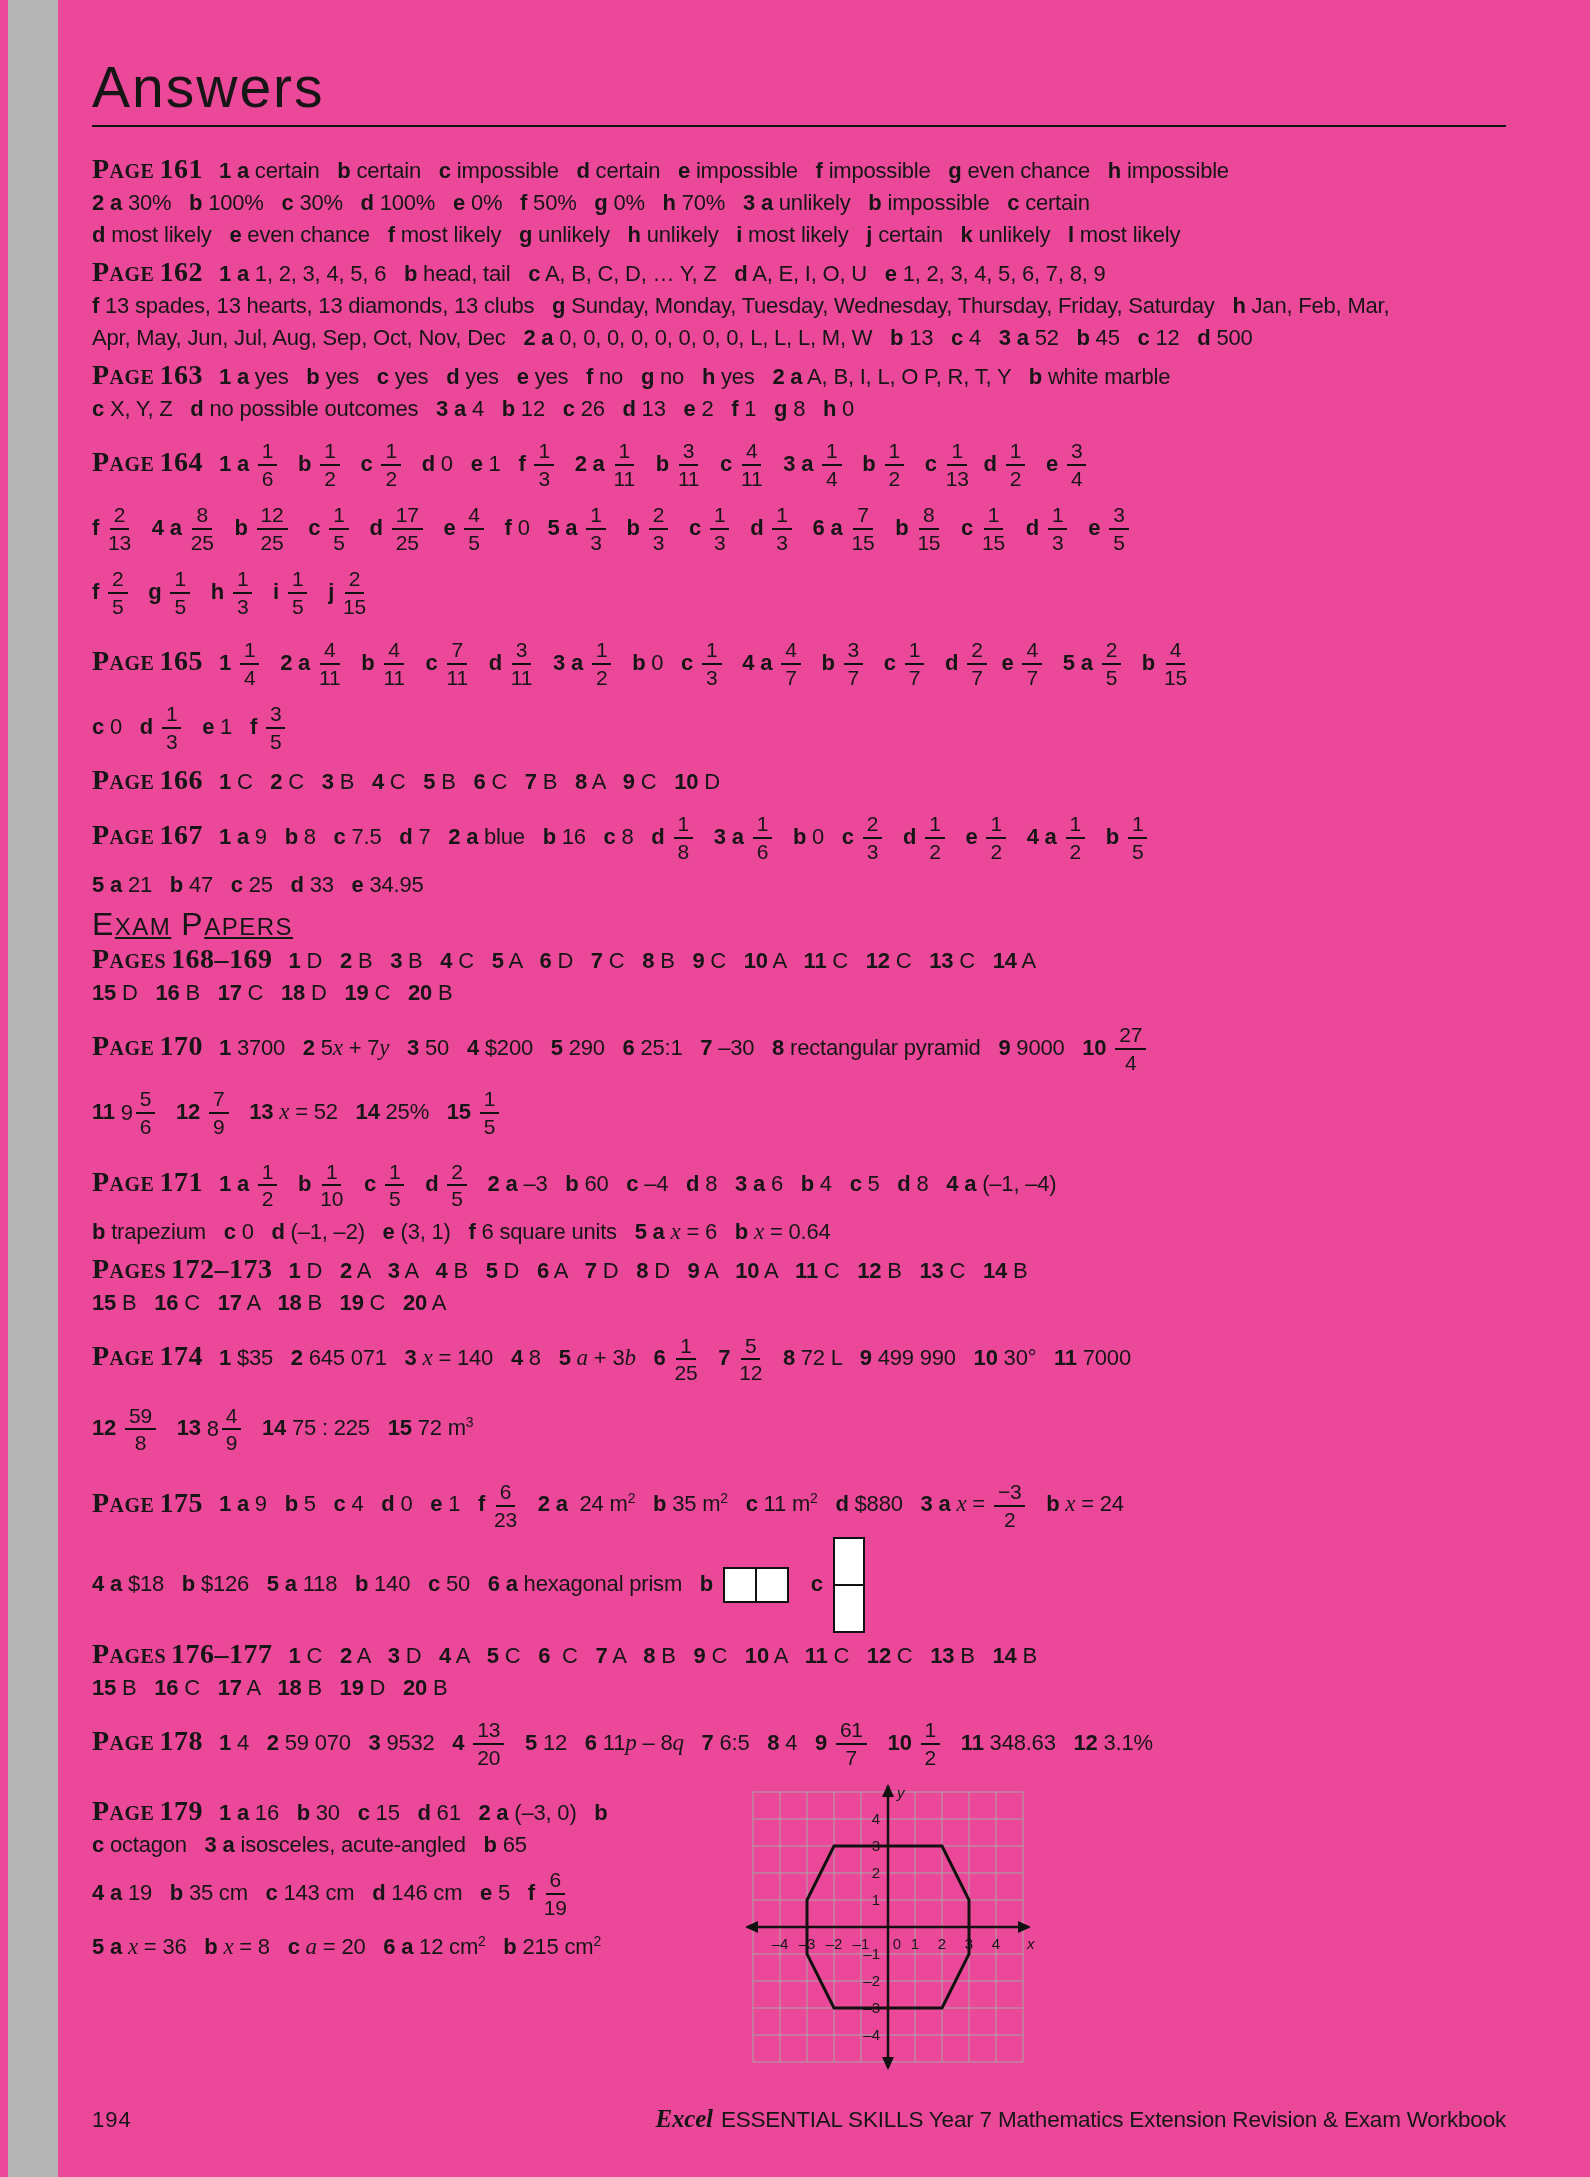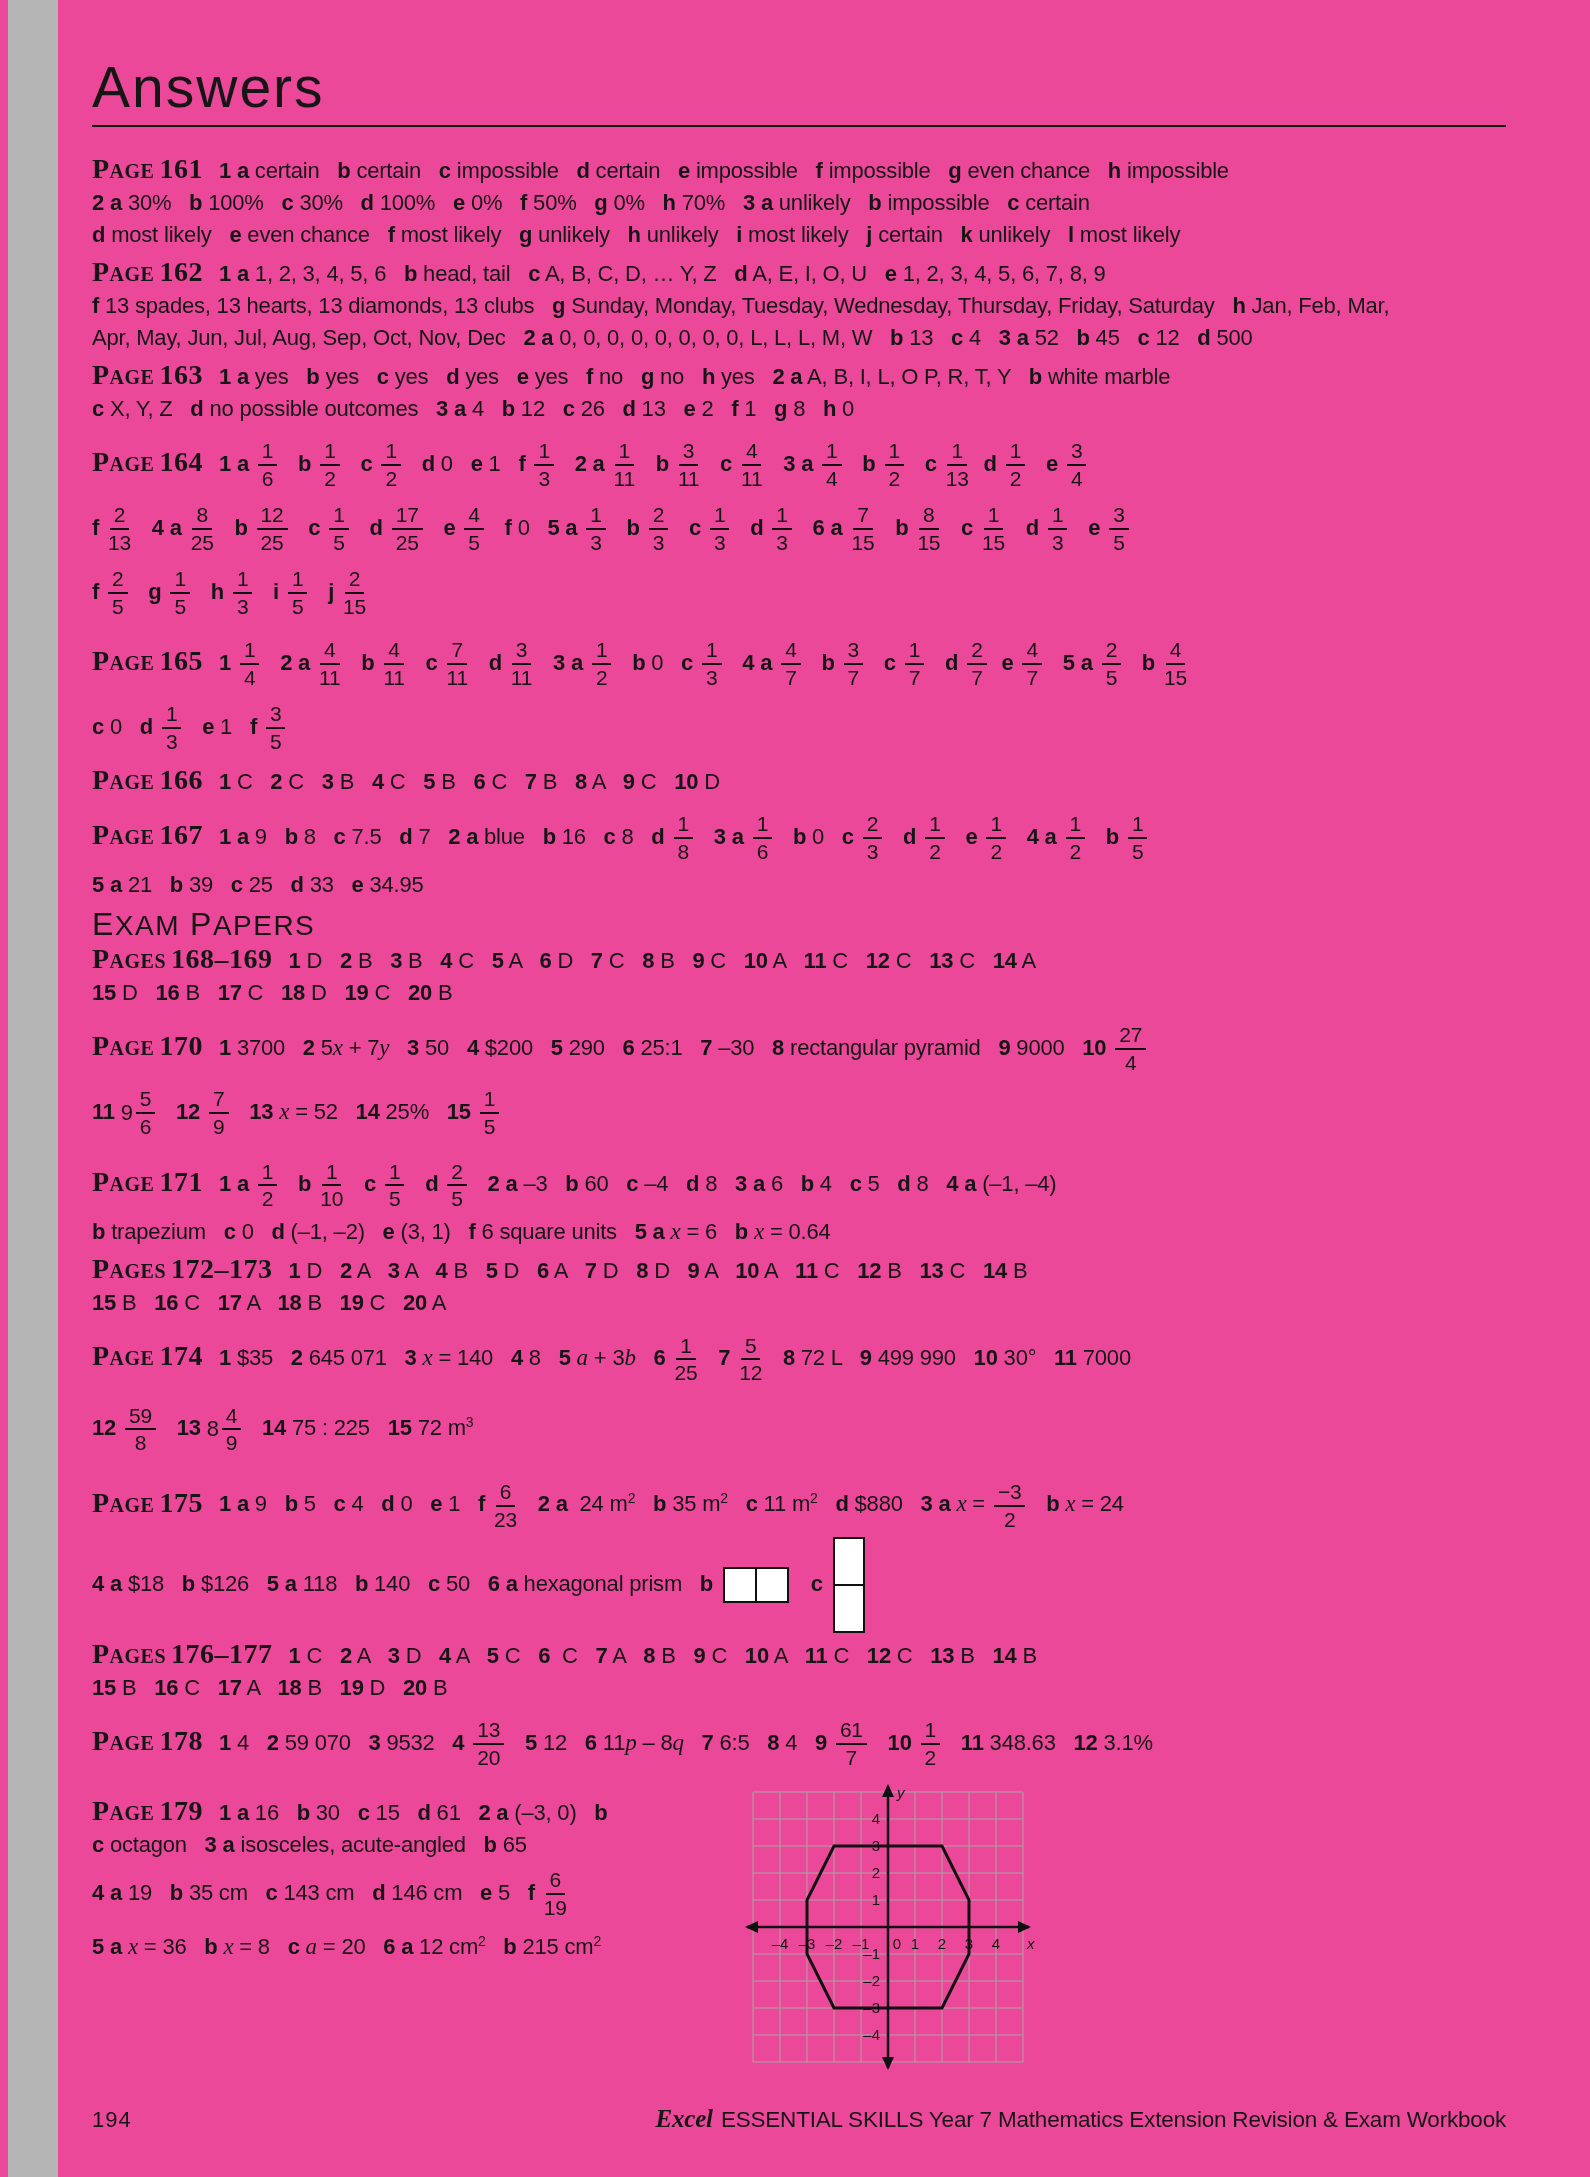--- a/index.html
+++ b/index.html
@@ -16,21 +16,21 @@
   .line.has-shape{line-height:52px;}
   .b{font-weight:700;}
   .i{font-style:italic;font-family:"Liberation Serif",serif;font-size:23px;}
   sup{font-size:14px;}
   .phead{font-weight:700;margin-right:16px;letter-spacing:0.5px;white-space:nowrap;font-family:Liberation Serif, serif;}
   .phead .big{font-size:28px;}
   .phead .sc{font-size:20px;}
   .phead .num{font-size:28px;margin-left:5px;}
   .exam-heading{margin:26px 0 14px 0;letter-spacing:1.5px;}
   .exam-heading .big{font-size:32px;}
-  .exam-heading .sc{font-size:28px;}
+  .exam-heading .sc{font-size:24px;text-decoration:underline;}
   .exam-heading .word{margin-right:10px;}
   .frac{display:inline-flex;flex-direction:column;align-items:center;vertical-align:middle;
         line-height:1.12;font-size:21px;margin:0 3px;}
   .frac .fn{padding:0 4px 1px 4px;border-bottom:2px solid #111;}
   .frac .fd{padding-top:1px;}
   .mixed{display:inline-flex;align-items:center;vertical-align:middle;}
   .mixed .whole{font-size:22px;}
   .sqh{display:inline-flex;vertical-align:middle;margin:0 4px;}
   .sqh span{width:30px;height:32px;border:2px solid #111;background:#fff;}
   .sqh span + span{margin-left:-2px;}
@@ -72,21 +72,21 @@
           <div class="line has-frac"><span class="phead"><span class="word"><span class="big">P</span><span class="sc">AGE</span></span><span class="num">164</span></span><span class="b">1 a</span><span class="t"> </span><span class="frac"><span class="fn">1</span><span class="fd">6</span></span><span class="t">   </span><span class="b">b</span><span class="t"> </span><span class="frac"><span class="fn">1</span><span class="fd">2</span></span><span class="t">   </span><span class="b">c</span><span class="t"> </span><span class="frac"><span class="fn">1</span><span class="fd">2</span></span><span class="t">   </span><span class="b">d</span><span class="t"> 0   </span><span class="b">e</span><span class="t"> 1   </span><span class="b">f</span><span class="t"> </span><span class="frac"><span class="fn">1</span><span class="fd">3</span></span><span class="t">   </span><span class="b">2 a</span><span class="t"> </span><span class="frac"><span class="fn">1</span><span class="fd">11</span></span><span class="t">   </span><span class="b">b</span><span class="t"> </span><span class="frac"><span class="fn">3</span><span class="fd">11</span></span><span class="t">   </span><span class="b">c</span><span class="t"> </span><span class="frac"><span class="fn">4</span><span class="fd">11</span></span><span class="t">   </span><span class="b">3 a</span><span class="t"> </span><span class="frac"><span class="fn">1</span><span class="fd">4</span></span><span class="t">   </span><span class="b">b</span><span class="t"> </span><span class="frac"><span class="fn">1</span><span class="fd">2</span></span><span class="t">   </span><span class="b">c</span><span class="t"> </span><span class="frac"><span class="fn">1</span><span class="fd">13</span></span><span class="t">  </span><span class="b">d</span><span class="t"> </span><span class="frac"><span class="fn">1</span><span class="fd">2</span></span><span class="t">   </span><span class="b">e</span><span class="t"> </span><span class="frac"><span class="fn">3</span><span class="fd">4</span></span></div>
           <div class="line has-frac"><span class="b">f</span><span class="t"> </span><span class="frac"><span class="fn">2</span><span class="fd">13</span></span><span class="t">   </span><span class="b">4 a</span><span class="t"> </span><span class="frac"><span class="fn">8</span><span class="fd">25</span></span><span class="t">   </span><span class="b">b</span><span class="t"> </span><span class="frac"><span class="fn">12</span><span class="fd">25</span></span><span class="t">   </span><span class="b">c</span><span class="t"> </span><span class="frac"><span class="fn">1</span><span class="fd">5</span></span><span class="t">   </span><span class="b">d</span><span class="t"> </span><span class="frac"><span class="fn">17</span><span class="fd">25</span></span><span class="t">   </span><span class="b">e</span><span class="t"> </span><span class="frac"><span class="fn">4</span><span class="fd">5</span></span><span class="t">   </span><span class="b">f</span><span class="t"> 0   </span><span class="b">5 a</span><span class="t"> </span><span class="frac"><span class="fn">1</span><span class="fd">3</span></span><span class="t">   </span><span class="b">b</span><span class="t"> </span><span class="frac"><span class="fn">2</span><span class="fd">3</span></span><span class="t">   </span><span class="b">c</span><span class="t"> </span><span class="frac"><span class="fn">1</span><span class="fd">3</span></span><span class="t">   </span><span class="b">d</span><span class="t"> </span><span class="frac"><span class="fn">1</span><span class="fd">3</span></span><span class="t">   </span><span class="b">6 a</span><span class="t"> </span><span class="frac"><span class="fn">7</span><span class="fd">15</span></span><span class="t">   </span><span class="b">b</span><span class="t"> </span><span class="frac"><span class="fn">8</span><span class="fd">15</span></span><span class="t">   </span><span class="b">c</span><span class="t"> </span><span class="frac"><span class="fn">1</span><span class="fd">15</span></span><span class="t">   </span><span class="b">d</span><span class="t"> </span><span class="frac"><span class="fn">1</span><span class="fd">3</span></span><span class="t">   </span><span class="b">e</span><span class="t"> </span><span class="frac"><span class="fn">3</span><span class="fd">5</span></span></div>
           <div class="line has-frac"><span class="b">f</span><span class="t"> </span><span class="frac"><span class="fn">2</span><span class="fd">5</span></span><span class="t">   </span><span class="b">g</span><span class="t"> </span><span class="frac"><span class="fn">1</span><span class="fd">5</span></span><span class="t">   </span><span class="b">h</span><span class="t"> </span><span class="frac"><span class="fn">1</span><span class="fd">3</span></span><span class="t">   </span><span class="b">i</span><span class="t"> </span><span class="frac"><span class="fn">1</span><span class="fd">5</span></span><span class="t">   </span><span class="b">j</span><span class="t"> </span><span class="frac"><span class="fn">2</span><span class="fd">15</span></span></div>
         </div><div class="section sec-165">
           <div class="line has-frac"><span class="phead"><span class="word"><span class="big">P</span><span class="sc">AGE</span></span><span class="num">165</span></span><span class="b">1</span><span class="t"> </span><span class="frac"><span class="fn">1</span><span class="fd">4</span></span><span class="t">   </span><span class="b">2 a</span><span class="t"> </span><span class="frac"><span class="fn">4</span><span class="fd">11</span></span><span class="t">   </span><span class="b">b</span><span class="t"> </span><span class="frac"><span class="fn">4</span><span class="fd">11</span></span><span class="t">   </span><span class="b">c</span><span class="t"> </span><span class="frac"><span class="fn">7</span><span class="fd">11</span></span><span class="t">   </span><span class="b">d</span><span class="t"> </span><span class="frac"><span class="fn">3</span><span class="fd">11</span></span><span class="t">   </span><span class="b">3 a</span><span class="t"> </span><span class="frac"><span class="fn">1</span><span class="fd">2</span></span><span class="t">   </span><span class="b">b</span><span class="t"> 0   </span><span class="b">c</span><span class="t"> </span><span class="frac"><span class="fn">1</span><span class="fd">3</span></span><span class="t">   </span><span class="b">4 a</span><span class="t"> </span><span class="frac"><span class="fn">4</span><span class="fd">7</span></span><span class="t">   </span><span class="b">b</span><span class="t"> </span><span class="frac"><span class="fn">3</span><span class="fd">7</span></span><span class="t">   </span><span class="b">c</span><span class="t"> </span><span class="frac"><span class="fn">1</span><span class="fd">7</span></span><span class="t">   </span><span class="b">d</span><span class="t"> </span><span class="frac"><span class="fn">2</span><span class="fd">7</span></span><span class="t">  </span><span class="b">e</span><span class="t"> </span><span class="frac"><span class="fn">4</span><span class="fd">7</span></span><span class="t">   </span><span class="b">5 a</span><span class="t"> </span><span class="frac"><span class="fn">2</span><span class="fd">5</span></span><span class="t">   </span><span class="b">b</span><span class="t"> </span><span class="frac"><span class="fn">4</span><span class="fd">15</span></span></div>
           <div class="line has-frac"><span class="b">c</span><span class="t"> 0   </span><span class="b">d</span><span class="t"> </span><span class="frac"><span class="fn">1</span><span class="fd">3</span></span><span class="t">   </span><span class="b">e</span><span class="t"> 1   </span><span class="b">f</span><span class="t"> </span><span class="frac"><span class="fn">3</span><span class="fd">5</span></span></div>
         </div><div class="section sec-166">
           <div class="line"><span class="phead"><span class="word"><span class="big">P</span><span class="sc">AGE</span></span><span class="num">166</span></span><span class="b">1</span><span class="t"> C   </span><span class="b">2</span><span class="t"> C   </span><span class="b">3</span><span class="t"> B   </span><span class="b">4</span><span class="t"> C   </span><span class="b">5</span><span class="t"> B   </span><span class="b">6</span><span class="t"> C   </span><span class="b">7</span><span class="t"> B   </span><span class="b">8</span><span class="t"> A   </span><span class="b">9</span><span class="t"> C   </span><span class="b">10</span><span class="t"> D</span></div>
         </div><div class="section sec-167">
           <div class="line has-frac"><span class="phead"><span class="word"><span class="big">P</span><span class="sc">AGE</span></span><span class="num">167</span></span><span class="b">1 a</span><span class="t"> 9   </span><span class="b">b</span><span class="t"> 8   </span><span class="b">c</span><span class="t"> 7.5   </span><span class="b">d</span><span class="t"> 7   </span><span class="b">2 a</span><span class="t"> blue   </span><span class="b">b</span><span class="t"> 16   </span><span class="b">c</span><span class="t"> 8   </span><span class="b">d</span><span class="t"> </span><span class="frac"><span class="fn">1</span><span class="fd">8</span></span><span class="t">   </span><span class="b">3 a</span><span class="t"> </span><span class="frac"><span class="fn">1</span><span class="fd">6</span></span><span class="t">   </span><span class="b">b</span><span class="t"> 0   </span><span class="b">c</span><span class="t"> </span><span class="frac"><span class="fn">2</span><span class="fd">3</span></span><span class="t">   </span><span class="b">d</span><span class="t"> </span><span class="frac"><span class="fn">1</span><span class="fd">2</span></span><span class="t">   </span><span class="b">e</span><span class="t"> </span><span class="frac"><span class="fn">1</span><span class="fd">2</span></span><span class="t">   </span><span class="b">4 a</span><span class="t"> </span><span class="frac"><span class="fn">1</span><span class="fd">2</span></span><span class="t">   </span><span class="b">b</span><span class="t"> </span><span class="frac"><span class="fn">1</span><span class="fd">5</span></span></div>
-          <div class="line"><span class="b">5 a</span><span class="t"> 21   </span><span class="b">b</span><span class="t"> 39   </span><span class="b">c</span><span class="t"> 25   </span><span class="b">d</span><span class="t"> 33   </span><span class="b">e</span><span class="t"> 34.95</span></div>
+          <div class="line"><span class="b">5 a</span><span class="t"> 21   </span><span class="b">b</span><span class="t"> 47   </span><span class="b">c</span><span class="t"> 25   </span><span class="b">d</span><span class="t"> 33   </span><span class="b">e</span><span class="t"> 34.95</span></div>
         </div><span class="exam-heading"><span class="word"><span class="big">E</span><span class="sc">XAM</span></span><span class="word"><span class="big">P</span><span class="sc">APERS</span></span></span><div class="section sec-168">
           <div class="line"><span class="phead"><span class="word"><span class="big">P</span><span class="sc">AGES</span></span><span class="num">168–169</span></span><span class="b">1</span><span class="t"> D   </span><span class="b">2</span><span class="t"> B   </span><span class="b">3</span><span class="t"> B   </span><span class="b">4</span><span class="t"> C   </span><span class="b">5</span><span class="t"> A   </span><span class="b">6</span><span class="t"> D   </span><span class="b">7</span><span class="t"> C   </span><span class="b">8</span><span class="t"> B   </span><span class="b">9</span><span class="t"> C   </span><span class="b">10</span><span class="t"> A   </span><span class="b">11</span><span class="t"> C   </span><span class="b">12</span><span class="t"> C   </span><span class="b">13</span><span class="t"> C   </span><span class="b">14</span><span class="t"> A</span></div>
           <div class="line"><span class="b">15</span><span class="t"> D   </span><span class="b">16</span><span class="t"> B   </span><span class="b">17</span><span class="t"> C   </span><span class="b">18</span><span class="t"> D   </span><span class="b">19</span><span class="t"> C   </span><span class="b">20</span><span class="t"> B</span></div>
         </div><div class="section sec-170">
           <div class="line has-frac"><span class="phead"><span class="word"><span class="big">P</span><span class="sc">AGE</span></span><span class="num">170</span></span><span class="b">1</span><span class="t"> 3700   </span><span class="b">2</span><span class="t"> 5</span><span class="i">x</span><span class="t"> + 7</span><span class="i">y</span><span class="t">   </span><span class="b">3</span><span class="t"> 50   </span><span class="b">4</span><span class="t"> $200   </span><span class="b">5</span><span class="t"> 290   </span><span class="b">6</span><span class="t"> 25:1   </span><span class="b">7</span><span class="t"> –30   </span><span class="b">8</span><span class="t"> rectangular pyramid   </span><span class="b">9</span><span class="t"> 9000   </span><span class="b">10</span><span class="t"> </span><span class="frac"><span class="fn">27</span><span class="fd">4</span></span></div>
           <div class="line has-frac"><span class="b">11</span><span class="t"> </span><span class="mixed"><span class="whole">9</span><span class="frac"><span class="fn">5</span><span class="fd">6</span></span></span><span class="t">   </span><span class="b">12</span><span class="t"> </span><span class="frac"><span class="fn">7</span><span class="fd">9</span></span><span class="t">   </span><span class="b">13</span><span class="t"> </span><span class="i">x</span><span class="t"> = 52   </span><span class="b">14</span><span class="t"> 25%   </span><span class="b">15</span><span class="t"> </span><span class="frac"><span class="fn">1</span><span class="fd">5</span></span></div>
         </div><div class="section sec-171">
           <div class="line has-frac"><span class="phead"><span class="word"><span class="big">P</span><span class="sc">AGE</span></span><span class="num">171</span></span><span class="b">1 a</span><span class="t"> </span><span class="frac"><span class="fn">1</span><span class="fd">2</span></span><span class="t">   </span><span class="b">b</span><span class="t"> </span><span class="frac"><span class="fn">1</span><span class="fd">10</span></span><span class="t">   </span><span class="b">c</span><span class="t"> </span><span class="frac"><span class="fn">1</span><span class="fd">5</span></span><span class="t">   </span><span class="b">d</span><span class="t"> </span><span class="frac"><span class="fn">2</span><span class="fd">5</span></span><span class="t">   </span><span class="b">2 a</span><span class="t"> –3   </span><span class="b">b</span><span class="t"> 60   </span><span class="b">c</span><span class="t"> –4   </span><span class="b">d</span><span class="t"> 8   </span><span class="b">3 a</span><span class="t"> 6   </span><span class="b">b</span><span class="t"> 4   </span><span class="b">c</span><span class="t"> 5   </span><span class="b">d</span><span class="t"> 8   </span><span class="b">4 a</span><span class="t"> (–1, –4)</span></div>
           <div class="line"><span class="b">b</span><span class="t"> trapezium   </span><span class="b">c</span><span class="t"> 0   </span><span class="b">d</span><span class="t"> (–1, –2)   </span><span class="b">e</span><span class="t"> (3, 1)   </span><span class="b">f</span><span class="t"> 6 square units   </span><span class="b">5 a</span><span class="t"> </span><span class="i">x</span><span class="t"> = 6   </span><span class="b">b</span><span class="t"> </span><span class="i">x</span><span class="t"> = 0.64</span></div>
         </div><div class="section sec-172">

